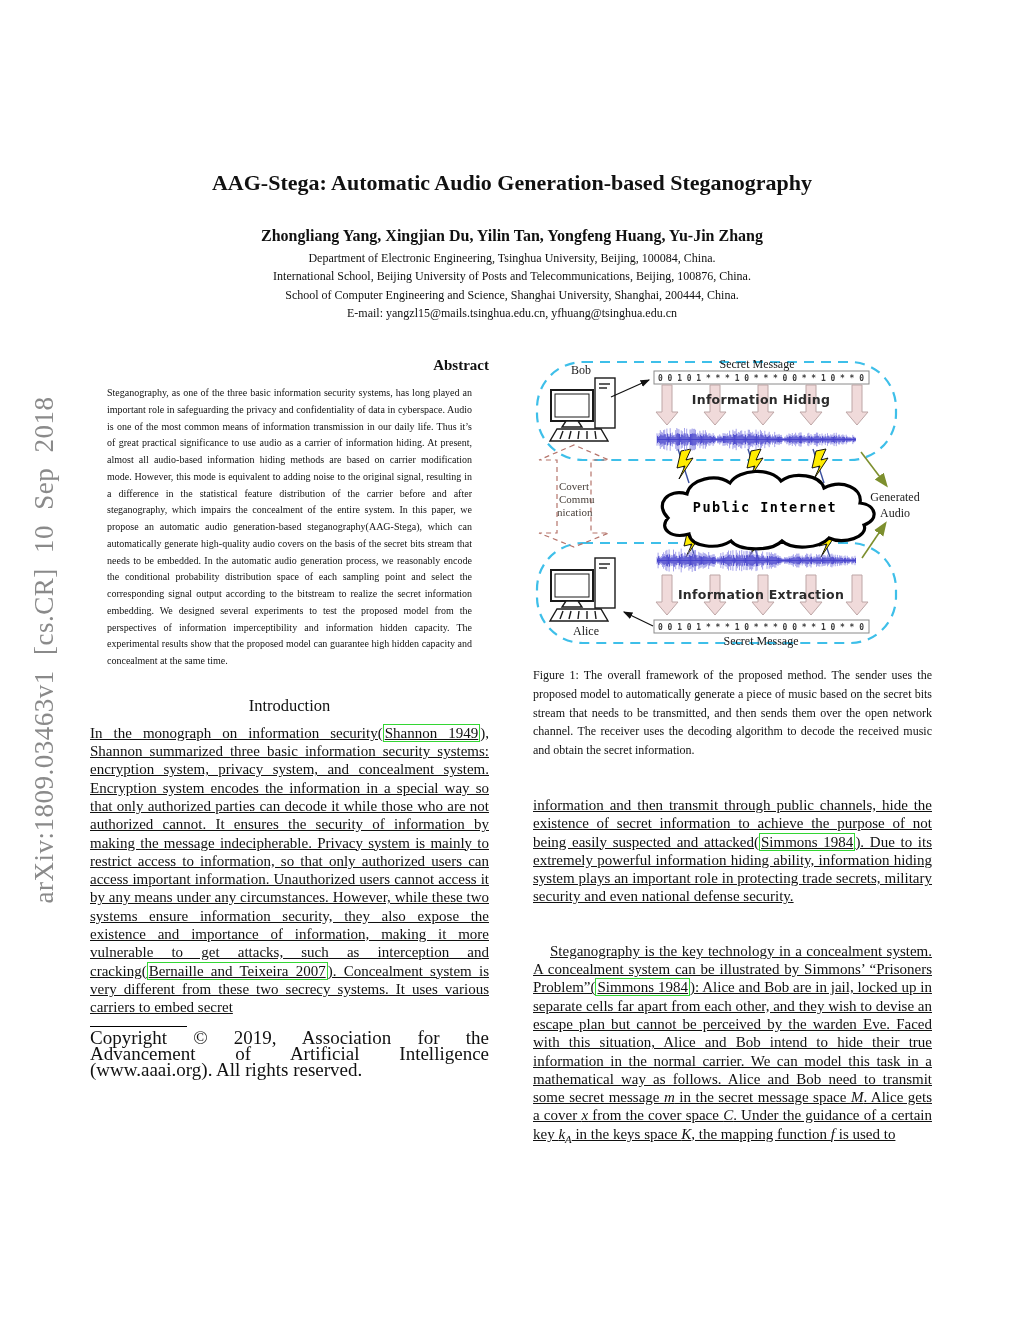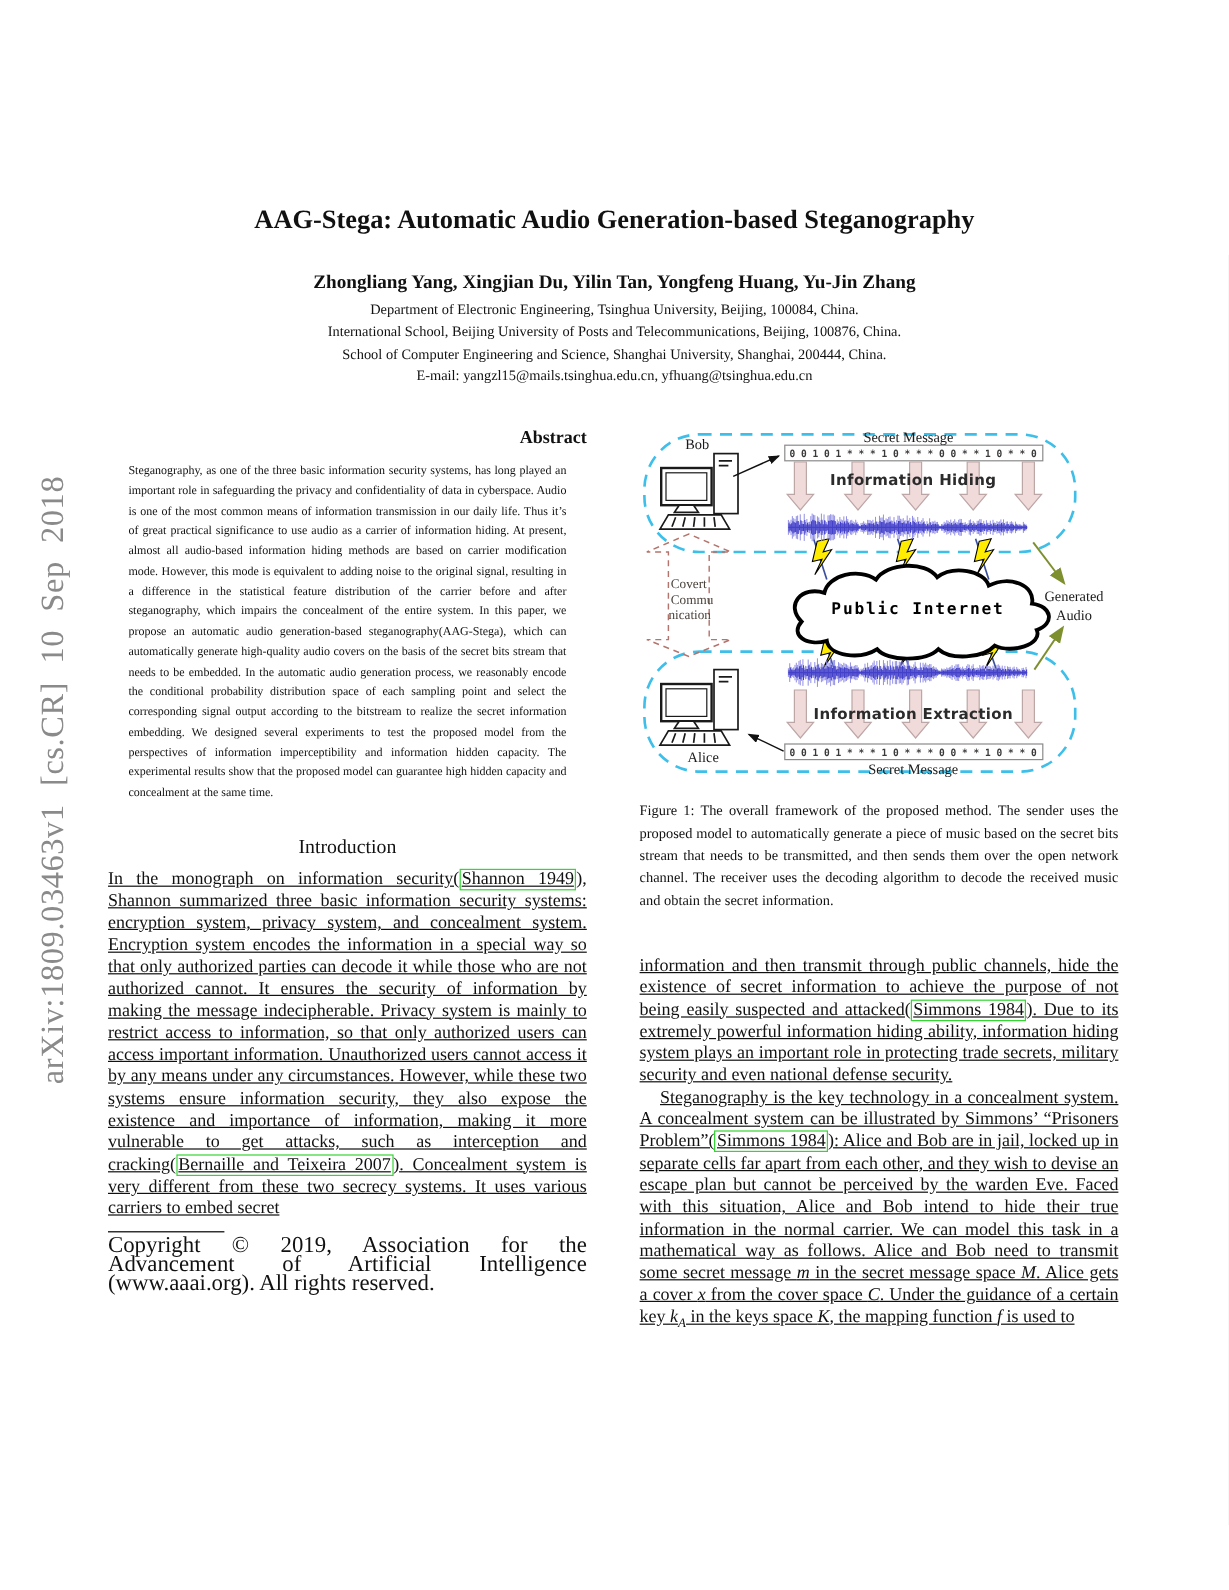--- a/index.html
+++ b/index.html
@@ -25,21 +25,21 @@
   h2.sec-head{font-size:16.5px;font-weight:normal;text-align:center;margin:26px 0 8px;line-height:20px;}
   p.body{font-size:15px;line-height:18.3px;text-align:justify;margin:0;text-decoration:underline;}
   p.body sub{font-size:0.72em;}
   .math{font-style:italic;}
   .cite{border:1.5px solid var(--cite-box,#33d633);padding:0 1px;}
   .fn-rule{width:97px;border-top:1.2px solid #000;margin-top:9px;}
   p.footnote{font-size:19px;line-height:16px;margin:3px 0 0;text-align:justify;}
 
   p.caption{margin:14px 0 0;font-size:12px;line-height:18.8px;text-align:justify;}
   p.body.cont{margin-top:36px;}
-  p.body.indent{text-indent:17px;}
+  p.body.indent{text-indent:17px;margin-top:36px;}
 
   
   svg.fig{display:block;margin-left:-4px;}
   .dashedbox{fill:none;stroke:var(--dashed-box,#3ebfe9);stroke-width:2.2;stroke-dasharray:10 7;}
   .covertpath{fill:none;stroke:var(--covert,#b5746b);stroke-width:1.2;stroke-dasharray:5 4;}
   .olive{stroke:var(--olive,#7d8f2e);stroke-width:1.6;fill:none;}
   .bitsbox{fill:#fff;stroke:#8a8a8a;stroke-width:1;}
   .bitstext{font-family:"DejaVu Sans Mono",monospace;font-size:8.3px;font-weight:bold;fill:#3a3a3a;}
   .figserif{font-family:"Liberation Serif",serif;font-size:12px;fill:#1a1a1a;}
   .figsans{font-family:"DejaVu Sans","Liberation Sans",sans-serif;font-size:12.5px;font-weight:bold;fill:#2b2b2b;letter-spacing:0.3px;}

